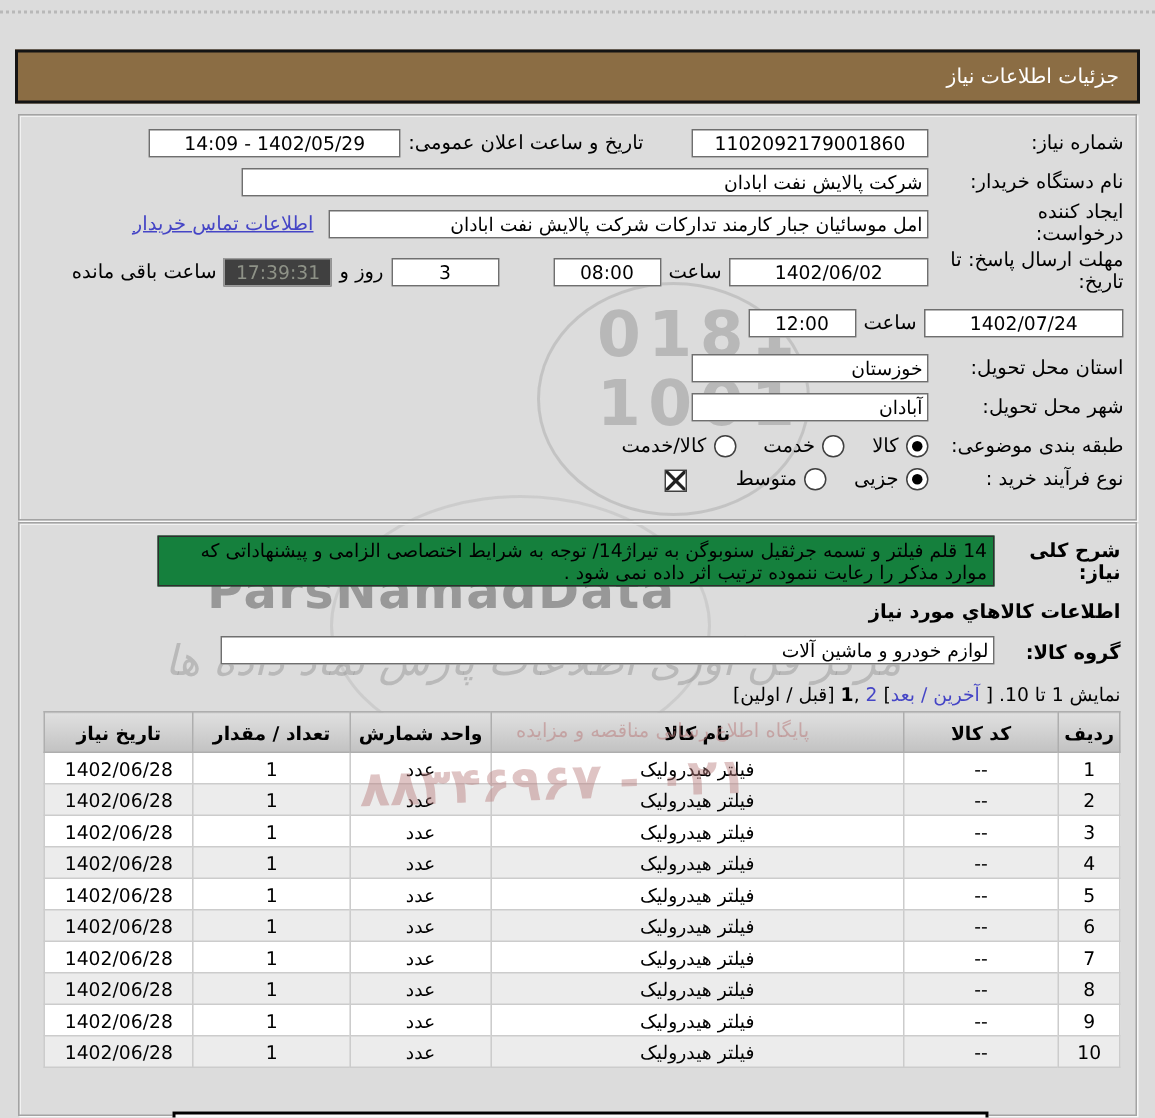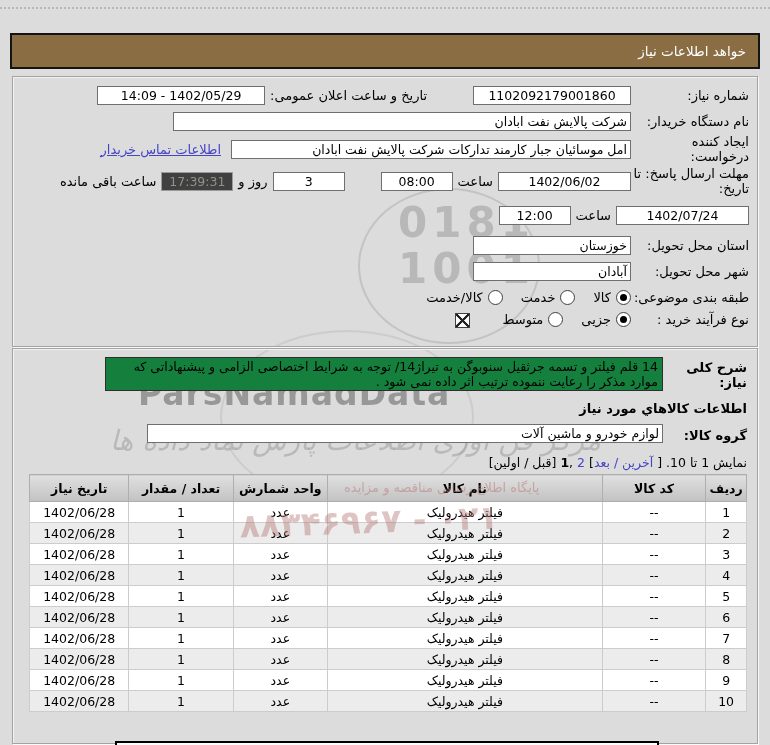--- a/index.html
+++ b/index.html
@@ -17,21 +17,21 @@
   }
   
   .gbox{
     position:absolute;left:12px;right:12px;
     border:1px solid #a3a3a3;box-shadow:inset 1px 1px 0 #f2f2f2, 1px 1px 0 #f9f9f9;
   }
   #box1{top:76px;height:264px;padding:5px 8px 0 8px;display:flex;flex-direction:column;}
   #box2{top:348px;height:388px;padding:6px 10px 0 10px;}
   
   .frow{display:flex;align-items:center;min-height:26px;position:relative;z-index:2;}
-  .flabel{width:118px;flex:none;line-height:15px;}
+  .flabel{width:118px;flex:none;line-height:15px;padding-left:12px;}
   .ibox{
     background:#fff;border:1px solid #6f6f6f;height:17px;line-height:17px;
     padding:0 3px;font-size:12.5px;overflow:hidden;white-space:nowrap;flex:none;
   }
   .ctr{text-align:center;}
   .ltr{direction:ltr;}
   .w150{width:150px;} .w160{width:160px;} .w450{width:450px;} .w392{width:392px;}
   .w125{width:125px;} .w64{width:64px;}
   .countdown{background:#404040;color:#8e9287;border:1px solid #9a9a9a;}
   .link{color:#4545c6;cursor:pointer;}
@@ -92,29 +92,29 @@
 
 <div class="wm" id="wm-ellipse"></div>
 <div class="wm" id="wm-digits"><span>0181</span><br><span>1001</span></div>
 <div class="wm" id="wm-circle2"></div>
 <div class="wm" id="wm-pars">ParsNamadData</div>
 <div class="wm" id="wm-script1">مرکز فن آوری اطلاعات پارس نماد داده ها</div>
 <div class="wm" id="wm-script2">پایگاه اطلاع رسانی مناقصه و مزایده</div>
 <div class="wm" id="wm-phone">۰۲۱ - ۸۸۳۴۶۹۶۷</div>
 
 <div class="titlebar" style="background: rgb(139, 109, 68);">
-  <span>خواهد اطلاعات نیاز</span>
+  <span>جزئیات اطلاعات نیاز</span>
 </div>
 
 <div class="gbox" id="box1">
 
   <div class="frow">
     <span class="flabel">شماره نیاز:</span>
     <div class="ibox ctr ltr w150">1102092179001860</div>
-    <span class="mid-label" style="margin-right:46px;">تاریخ و ساعت اعلان عمومی:</span>
+    <span class="mid-label" style="margin-right:32px;">تاریخ و ساعت اعلان عمومی:</span>
     <div class="ibox ctr ltr w160">14:09 - 1402/05/29</div>
   </div>
 
   <div class="frow">
     <span class="flabel">نام دستگاه خریدار:</span>
     <div class="ibox w450">شرکت پالایش نفت ابادان</div>
   </div>
 
   <div class="frow">
     <span class="flabel">ایجاد کننده درخواست:</span>

